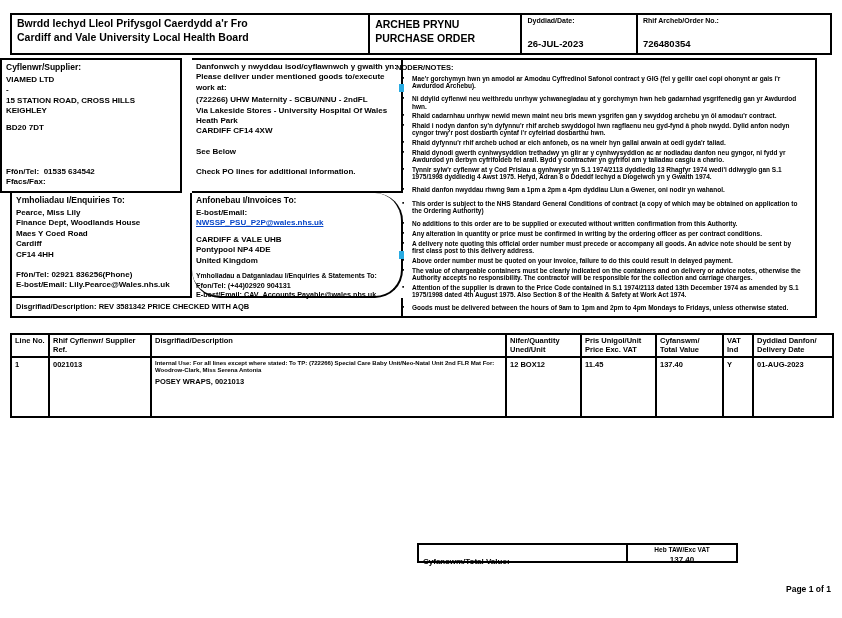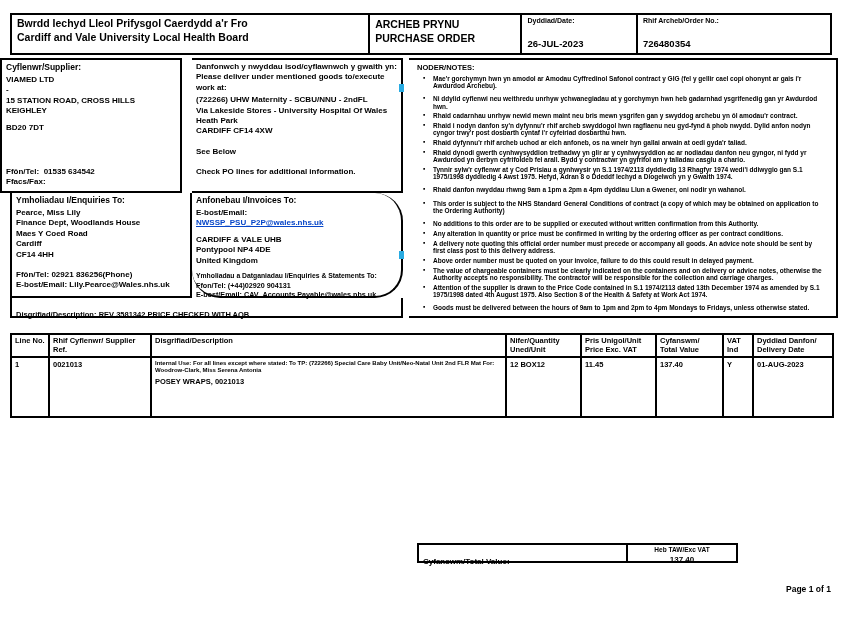--- a/index.html
+++ b/index.html
@@ -107,26 +107,26 @@
     <div class="gap6"></div>
     <div class="ln">CARDIFF &amp; VALE UHB</div>
     <div class="ln">Pontypool NP4 4DE</div>
     <div class="ln">United Kingdom</div>
     <div class="gap6"></div>
     <div class="ln" style="font-size:6.8px;">Ymholiadau a Datganiadau I/Enquiries &amp; Statements To:</div>
     <div class="ln" style="font-size:7.2px;"><span>Ffon/Tel:</span>&nbsp;<span>(+44)02920 904131</span></div>
     <div class="ln" style="font-size:7.2px;"><span>E-bost/Email:</span>&nbsp;<span>CAV_Accounts.Payable@wales.nhs.uk</span></div>
   </div>
 
-  <div class="box" style="left:10px;top:298px;width:393px;height:20px;border-top:none;padding-top:12px;">
+  <div class="box" style="left:10px;top:298px;width:393px;height:20px;border-top:none;padding-top:4px;">
     <span style="font-size:7.5px;">Disgrifiad/Description:</span>
     <span style="font-size:7.5px;">REV 3581342 PRICE CHECKED WITH AQB</span>
   </div>
 
-  <div class="box" style="left:409px;top:58px;width:429px;height:260px;border-left:none;padding:2px 8px;">
+  <div class="box" style="left:388px;top:58px;width:429px;height:260px;border-left:none;padding:2px 8px;">
     <div class="notes-title">NODER/NOTES:</div>
     <ul class="notes-list">
       <li>Mae'r gorchymyn hwn yn amodol ar Amodau Cyffredinol Safonol contract y GIG (fel y gellir cael copi ohonynt ar gais i'r Awdurdod Archebu).</li>
       <li class="grp">Ni ddylid cyflenwi neu weithredu unrhyw ychwanegiadau at y gorchymyn hwn heb gadarnhad ysgrifenedig gan yr Awdurdod hwn.</li>
       <li>Rhaid cadarnhau unrhyw newid mewn maint neu bris mewn ysgrifen gan y swyddog archebu yn ôl amodau'r contract.</li>
       <li>Rhaid i nodyn danfon sy'n dyfynnu'r rhif archeb swyddogol hwn ragflaenu neu gyd-fynd â phob nwydd. Dylid anfon nodyn cyngor trwy'r post dosbarth cyntaf i'r cyfeiriad dosbarthu hwn.</li>
       <li>Rhaid dyfynnu'r rhif archeb uchod ar eich anfoneb, os na wneir hyn gallai arwain at oedi gyda'r taliad.</li>
       <li>Rhaid dynodi gwerth cynhwysyddion trethadwy yn glir ar y cynhwysyddion ac ar nodiadau danfon neu gyngor, ni fydd yr Awdurdod yn derbyn cyfrifoldeb fel arall. Bydd y contractwr yn gyfrifol am y taliadau casglu a chario.</li>
       <li>Tynnir sylw'r cyflenwr at y Cod Prisiau a gynhwysir yn S.1 1974/2113 dyddiedig 13 Rhagfyr 1974 wedi'i ddiwygio gan S.1 1975/1998 dyddiedig 4 Awst 1975. Hefyd, Adran 8 o Ddeddf Iechyd a Diogelwch yn y Gwaith 1974.</li>
       <li class="grp">Rhaid danfon nwyddau rhwng 9am a 1pm a 2pm a 4pm dyddiau Llun a Gwener, oni nodir yn wahanol.</li>

